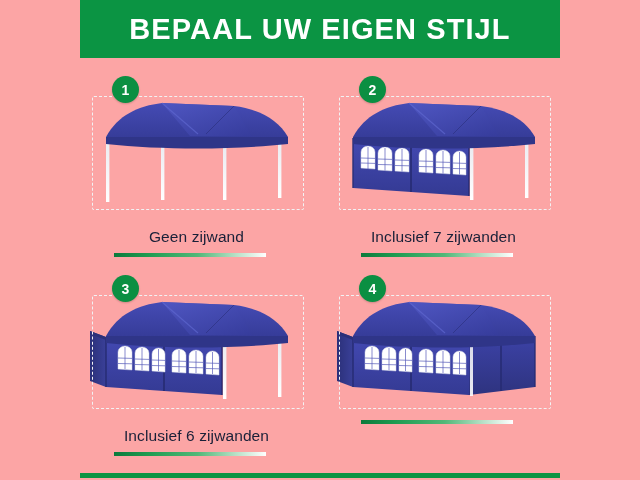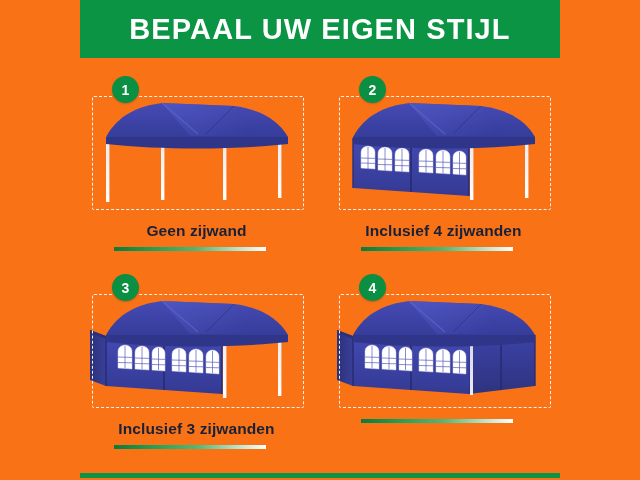--- a/index.html
+++ b/index.html
@@ -9,21 +9,21 @@
     height: 480px;
     background: #ffffff;
     font-family: "Liberation Sans", sans-serif;
     overflow: hidden;
   }
 
   #stage {
     position: relative;
     width: 640px;
     height: 480px;
-    background: #f97316;
+    background: #fca5a5;
   }
 
   
   .banner {
     position: absolute;
     left: 80px;
     top: 0px;
     width: 480px;
     height: 58px;
     background: #0b9443;
@@ -84,24 +84,24 @@
   
   .tent-wrap {
     position: relative;
     width: 230px;
     height: 122px;
     margin-top: 28px;
   }
   .tent-wrap svg { display: block; width: 230px; height: 122px; }
 
   .label {
-    margin-top: 8px;
+    margin-top: 14px;
     color: #192038;
     font-size: 15.5px;
-    font-weight: bold;
+    font-weight: normal;
     white-space: nowrap;
     letter-spacing: 0.1px;
   }
 
   .underline {
     margin-top: 7px;
     width: 152px;
     height: 4px;
     background: linear-gradient(to right, #0c7a3c 0%, #1d9b50 22%, #52b878 55%, #b6e0c6 80%, #ffffff 100%);
     align-self: flex-start;
@@ -251,21 +251,21 @@
           </g>
 
           <path d="M24,45 C36,23 56,14 80,11 L152,14 C176,17 196,27 206,45 L206,50 L24,50 Z" fill="url(#c2a)"></path>
           <path d="M80,11 L152,14 L170,44 L108,44 Z" fill="url(#c2b)" opacity="0.85"></path>
           <path d="M24,45 L206,45 L206,52 C150,58 80,58 24,52 Z" fill="#2f3588"></path>
           <path d="M80,11 L116,42" stroke="#5e66cf" stroke-width="1.1" fill="none" opacity="0.7"></path>
           <path d="M152,14 L124,42" stroke="#2a2f7c" stroke-width="1" fill="none" opacity="0.6"></path>
         </svg>
       </div>
 
-      <div class="label">Inclusief 4 zijwanden</div>
+      <div class="label">Inclusief 7 zijwanden</div>
       <div class="underline"></div>
     </div>
 
     <div class="card">
       <div class="badge">3</div>
 
       <div class="tent-wrap">
         <div class="ghost"></div>
         <svg viewBox="0 0 230 122" xmlns="http://www.w3.org/2000/svg">
           <defs>
@@ -337,21 +337,21 @@
 
           <path d="M24,45 C36,23 56,14 80,11 L152,14 C176,17 196,27 206,45 L206,50 L24,50 Z" fill="url(#c3a)"></path>
           <path d="M8,40 L24,46 L24,49 L8,43 Z" fill="#2b3079"></path>
           <path d="M80,11 L152,14 L170,44 L108,44 Z" fill="url(#c3b)" opacity="0.85"></path>
           <path d="M24,45 L206,45 L206,52 C150,58 80,58 24,52 Z" fill="#2f3588"></path>
           <path d="M80,11 L116,42" stroke="#5e66cf" stroke-width="1.1" fill="none" opacity="0.7"></path>
           <path d="M152,14 L124,42" stroke="#2a2f7c" stroke-width="1" fill="none" opacity="0.6"></path>
         </svg>
       </div>
 
-      <div class="label">Inclusief 3 zijwanden</div>
+      <div class="label">Inclusief 6 zijwanden</div>
       <div class="underline"></div>
     </div>
 
     <div class="card">
       <div class="badge">4</div>
 
       <div class="tent-wrap">
         <div class="ghost"></div>
         <svg viewBox="0 0 230 122" xmlns="http://www.w3.org/2000/svg">
           <defs>

